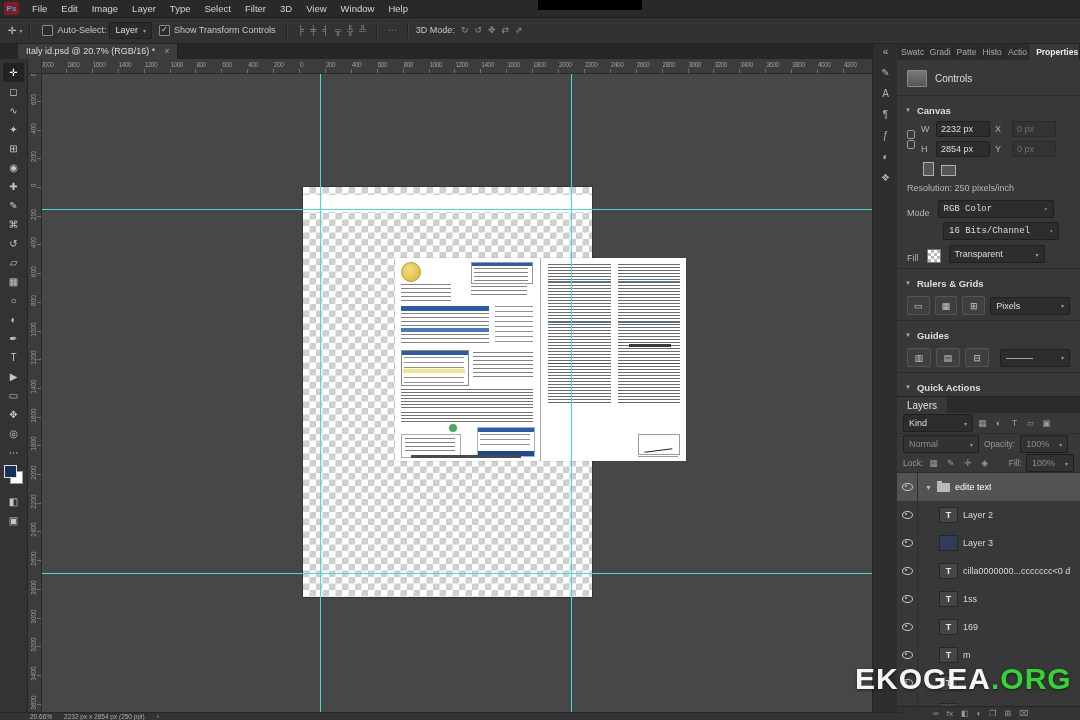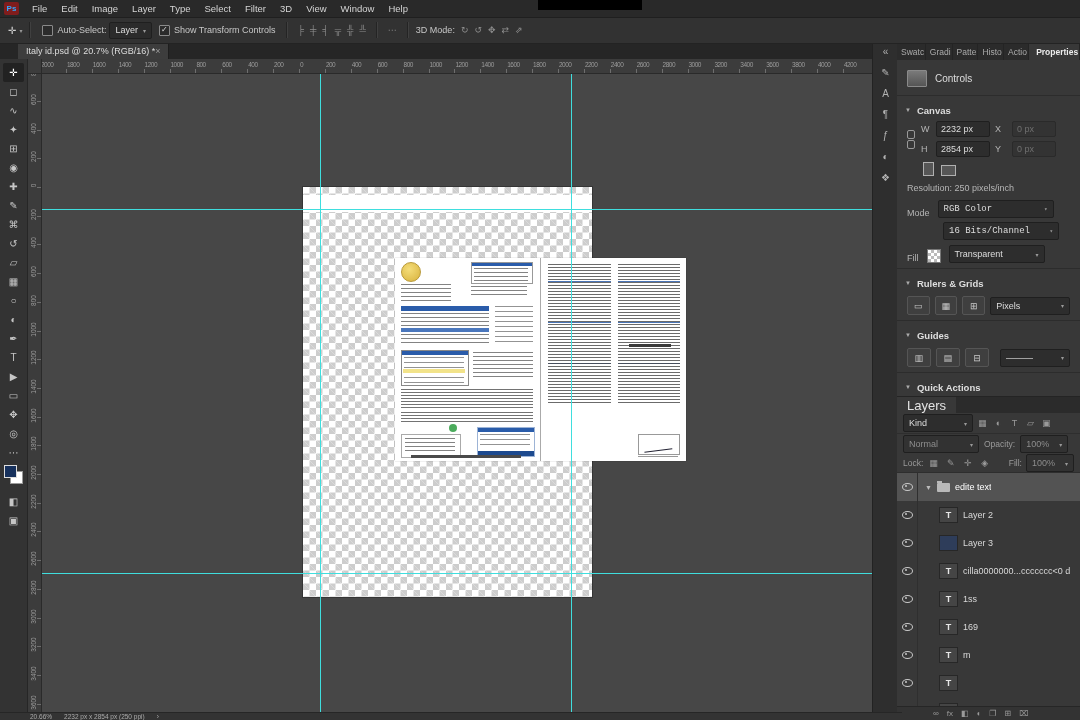--- a/index.html
+++ b/index.html
@@ -26,21 +26,21 @@
       display:inline-flex;align-items:center;justify-content:center;margin:0 4px;}
   .cb.checked::after{content:"✓";font-size:8px;color:#ddd;line-height:1;}
   .ob-label{color:#c7c7c7;margin-right:3px;}
   .dd{display:inline-flex;align-items:center;gap:4px;background:#2b2b2b;border:1px solid #1f1f1f;
       border-radius:2px;height:15px;padding:0 5px;font-size:9px;color:#ddd;margin-right:3px;}
   .mini-icon{font-size:9px;color:#8f8f8f;padding:0 3px;}
 
   
   #tabbar{position:absolute;left:0;top:43px;width:872px;height:16px;background:#262626;z-index:20;}
   .doc-tab{position:absolute;left:18px;top:0;height:16px;background:#3d3d3d;display:flex;
-           align-items:center;padding:0 8px;font-size:9px;color:#ddd;
+           align-items:center;padding:0 8px;font-size:9px;color:#ddd;gap:9px;
            border-right:1px solid #1e1e1e;}
   .tab-close{color:#9a9a9a;font-size:9px;}
 
   
   #toolbar{position:absolute;left:0;top:59px;width:27px;height:661px;background:#333;
            border-right:1px solid #262626;display:flex;flex-direction:column;align-items:center;
            padding-top:4px;z-index:15;}
   .tool{width:21px;height:19px;display:flex;align-items:center;justify-content:center;
         font-size:10px;color:#c6c6c6;flex:none;}
   .tool[data-name="move-tool"]{background:#222;border-radius:2px;color:#fff;}
@@ -144,21 +144,21 @@
                      linear-gradient(45deg,#bbb 25%,transparent 25%,transparent 75%,#bbb 75%);
     background-size:6px 6px;background-position:0 0,3px 3px;}
   .icons-row{display:flex;gap:5px;padding:4px 10px 0;align-items:center;}
   .icon-btn{width:22px;height:17px;border:1px solid #555;background:#3f3f3f;border-radius:2px;
             display:flex;align-items:center;justify-content:center;font-size:9px;color:#c9c9c9;}
   .push{margin-left:auto;}
 
   
   #layers{flex:1;position:relative;display:flex;flex-direction:column;overflow:hidden;background:#383838;}
   .layers-tabstrip{height:16px;background:#2b2b2b;display:flex;flex:none;}
-  .layers-tab{background:#383838;padding:0 10px;font-size:13px;color:#e3e3e3;display:flex;align-items:center;}
+  .layers-tab{background:#383838;padding:0 10px;font-size:10px;color:#e3e3e3;display:flex;align-items:center;}
   .lfilter-row{height:20px;display:flex;align-items:center;gap:3px;padding:0 6px;
                border-bottom:1px solid #2e2e2e;flex:none;}
   .licon{font-size:9px;color:#9a9a9a;width:13px;text-align:center;}
   .lblend-row{height:20px;display:flex;align-items:center;gap:5px;padding:0 6px;font-size:8.5px;
               color:#9a9a9a;flex:none;}
   .llock-row{height:18px;display:flex;align-items:center;gap:4px;padding:0 6px;font-size:8.5px;
              color:#9a9a9a;border-bottom:1px solid #2e2e2e;flex:none;}
   .dimsel{color:#8d8d8d;background:#323232;}
   .lrows{flex:1;overflow:hidden;}
   .lrow{height:28px;display:flex;align-items:stretch;}
@@ -729,14 +729,17 @@
         </div>
     </div>
   </div>
 
   <div id="statusbar" data-name="status-bar">
     <span data-name="zoom-level-field">20.66%</span>
     <span data-name="document-size-info">2232 px x 2854 px (250 ppi)</span>
     <span data-name="status-options-caret">›</span>
   </div>
 
+  <div id="watermark" data-name="ekogea-watermark">
+    <span class="wm-a" data-name="watermark-primary">EKOGEA</span><span class="wm-b" data-name="watermark-secondary">.ORG</span>
+  </div>
 
 </div>
 
 </body></html>

